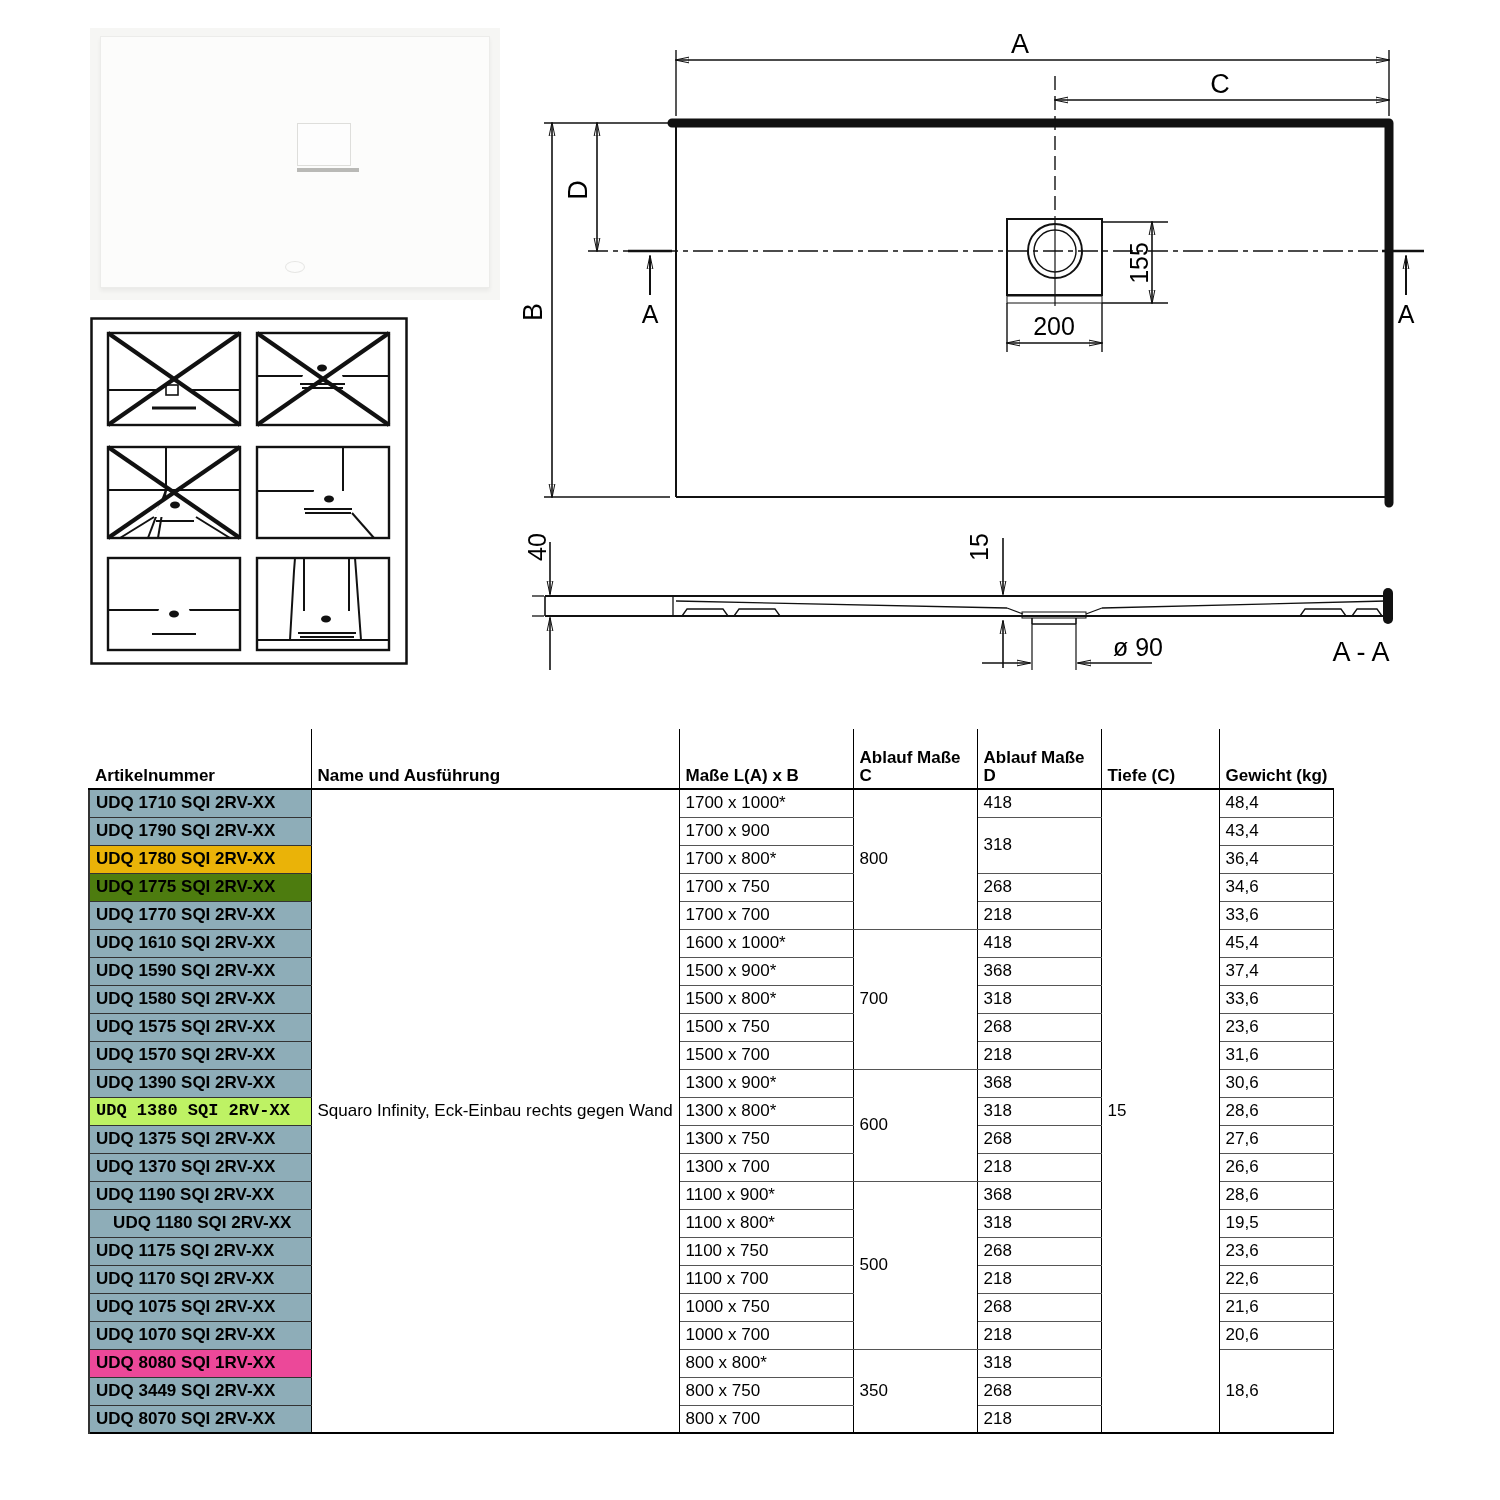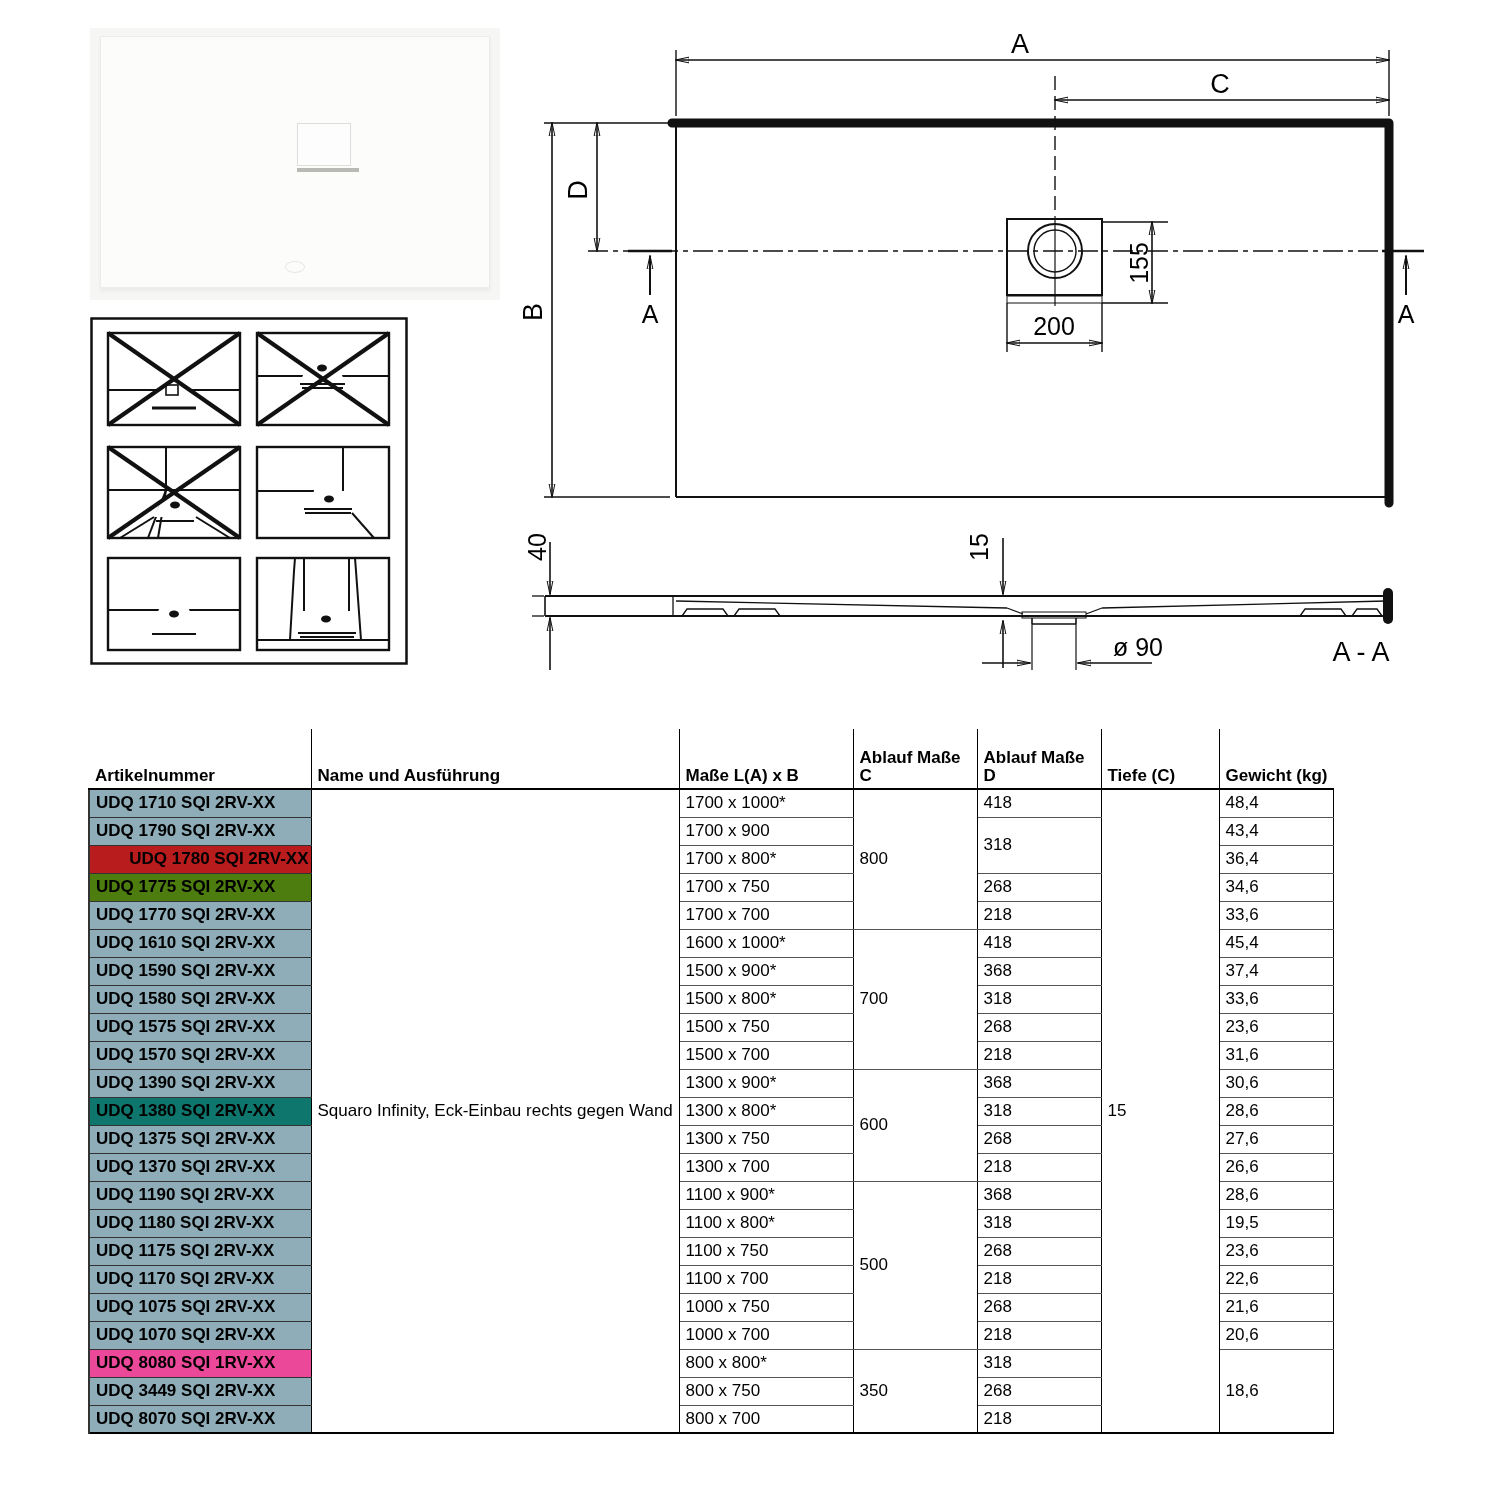--- a/index.html
+++ b/index.html
@@ -256,21 +256,21 @@
           <td class="tiefe" rowspan="23">15</td>
           <td class="g">48,4</td>
         </tr>
         <tr>
           <td class="art" style="background: rgb(142, 173, 184);">UDQ 1790 SQI 2RV-XX</td>
           <td class="masse">1700 x 900</td>
           <td class="d" rowspan="2">318</td>
           <td class="g">43,4</td>
         </tr>
         <tr>
-          <td class="art" style="background: #b91c1c; text-align: right;">UDQ 1780 SQI 2RV-XX</td>
+          <td class="art" style="background: #eab308;">UDQ 1780 SQI 2RV-XX</td>
           <td class="masse">1700 x 800*</td>
           <td class="g">36,4</td>
         </tr>
         <tr>
           <td class="art" style="background: #4d7c0f;">UDQ 1775 SQI 2RV-XX</td>
           <td class="masse">1700 x 750</td>
           <td class="d">268</td>
           <td class="g">34,6</td>
         </tr>
         <tr>
@@ -311,21 +311,21 @@
           <td class="g">31,6</td>
         </tr>
         <tr>
           <td class="art" style="background: rgb(142, 173, 184);">UDQ 1390 SQI 2RV-XX</td>
           <td class="masse">1300 x 900*</td>
           <td class="c" rowspan="4">600</td>
           <td class="d">368</td>
           <td class="g">30,6</td>
         </tr>
         <tr>
-          <td class="art" style="background: #0f766e;">UDQ 1380 SQI 2RV-XX</td>
+          <td class="art" style="background: #bef264; font-family: Liberation Mono, monospace;">UDQ 1380 SQI 2RV-XX</td>
           <td class="masse">1300 x 800*</td>
           <td class="d">318</td>
           <td class="g">28,6</td>
         </tr>
         <tr>
           <td class="art" style="background: rgb(142, 173, 184);">UDQ 1375 SQI 2RV-XX</td>
           <td class="masse">1300 x 750</td>
           <td class="d">268</td>
           <td class="g">27,6</td>
         </tr>
@@ -336,21 +336,21 @@
           <td class="g">26,6</td>
         </tr>
         <tr>
           <td class="art" style="background: rgb(142, 173, 184);">UDQ 1190 SQI 2RV-XX</td>
           <td class="masse">1100 x 900*</td>
           <td class="c" rowspan="6">500</td>
           <td class="d">368</td>
           <td class="g">28,6</td>
         </tr>
         <tr>
-          <td class="art" style="background: rgb(142, 173, 184);">UDQ 1180 SQI 2RV-XX</td>
+          <td class="art" style="background: rgb(142, 173, 184); text-align: center;">UDQ 1180 SQI 2RV-XX</td>
           <td class="masse">1100 x 800*</td>
           <td class="d">318</td>
           <td class="g">19,5</td>
         </tr>
         <tr>
           <td class="art" style="background: rgb(142, 173, 184);">UDQ 1175 SQI 2RV-XX</td>
           <td class="masse">1100 x 750</td>
           <td class="d">268</td>
           <td class="g">23,6</td>
         </tr>

